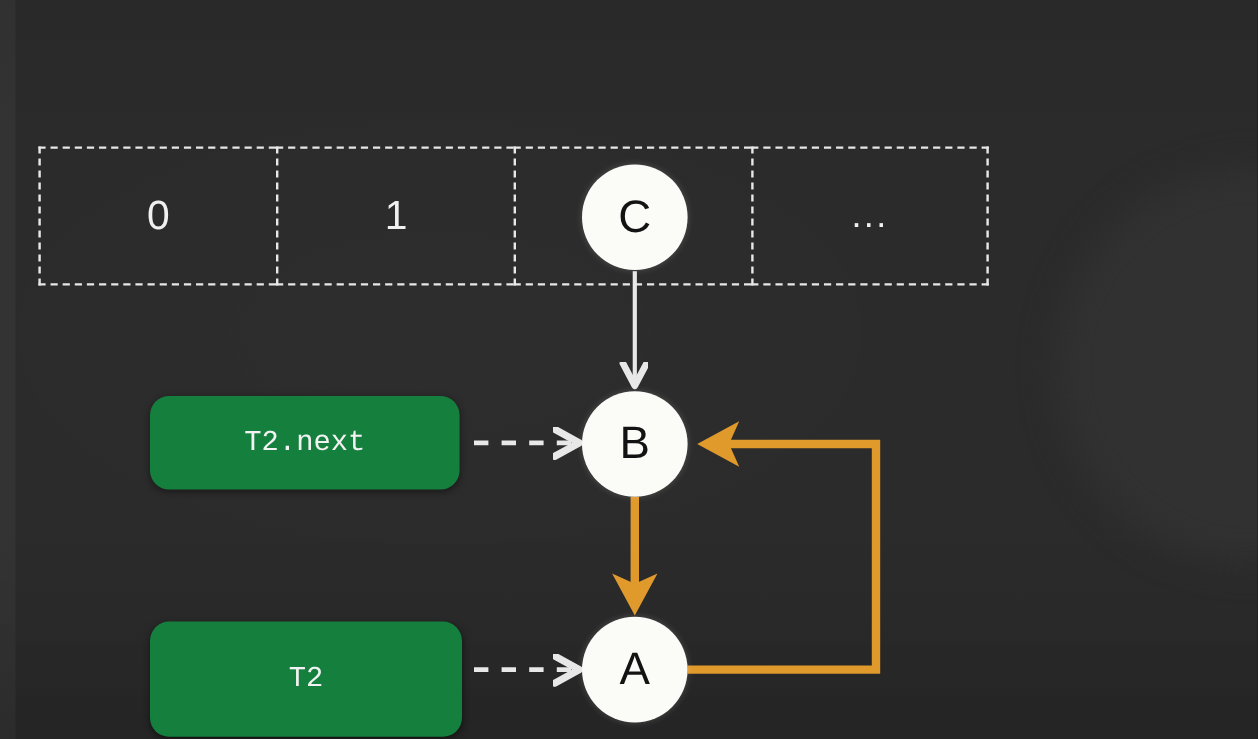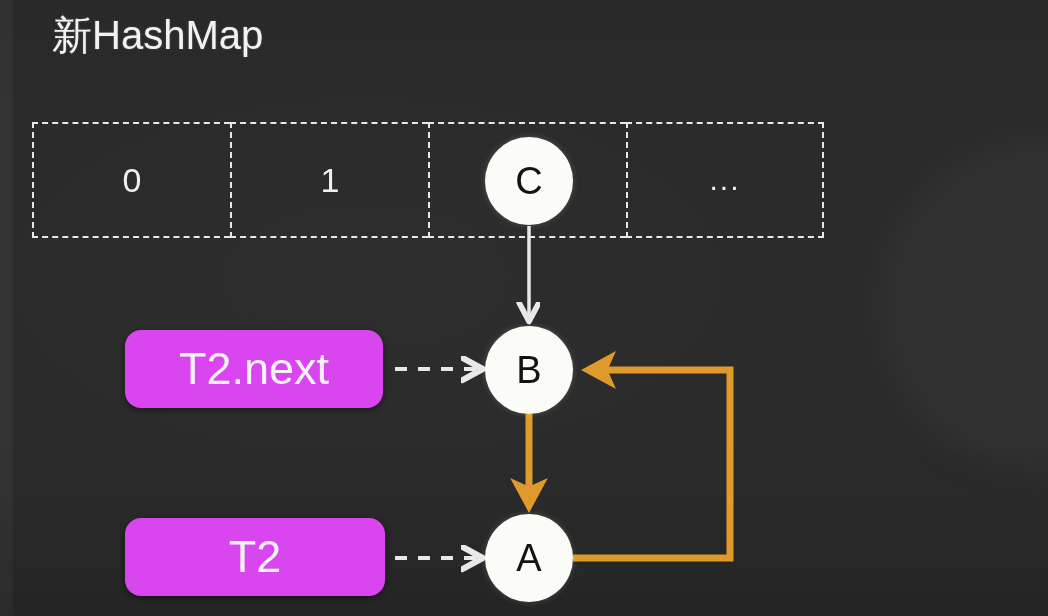--- a/index.html
+++ b/index.html
@@ -94,32 +94,33 @@
     box-shadow: 0 0 6px rgba(255,255,255,0.18);
     z-index: 6;
   }
   #node-c { left: 485px; top: 137px; }
   #node-b { left: 485px; top: 326px; }
   #node-a { left: 485px; top: 514px; }
 
   
   .label-box {
     position: absolute;
-    background: #d946ef;
+    background: #15803d;
     border-radius: 16px;
     color: #f2f2f2;
-    font-size: 45px;
+    font-size: 24px;
     display: flex;
     align-items: center;
     justify-content: center;
     box-shadow: 0 2px 6px rgba(0,0,0,0.45);
     z-index: 5;
+    font-family: Liberation Mono, monospace;
   }
   #box-t2next { left: 125px; top: 330px; width: 258px; height: 78px; }
-  #box-t2     { left: 125px; top: 518px; width: 260px; height: 78px; }
+  #box-t2     { left: 125px; top: 518px; width: 260px; height: 96px; }
 
   svg.overlay {
     position: absolute;
     left: 0; top: 0;
     width: 1048px; height: 616px;
     pointer-events: none;
     z-index: 4;
   }
 
   .watermark {
@@ -134,21 +135,20 @@
 </head>
 <body>
 
 <div id="stage">
 
   <div class="bg-left-strip"></div>
   <div class="bg-blob"></div>
   <div class="bg-dark-band"></div>
   <div class="bg-vignette"></div>
 
-  <div class="title">新HashMap</div>
 
   <div class="array">
     <div class="cell">
       <span>0</span>
     </div>
     <div class="cell">
       <span>1</span>
     </div>
     <div class="cell empty-slot">
       <span></span>

